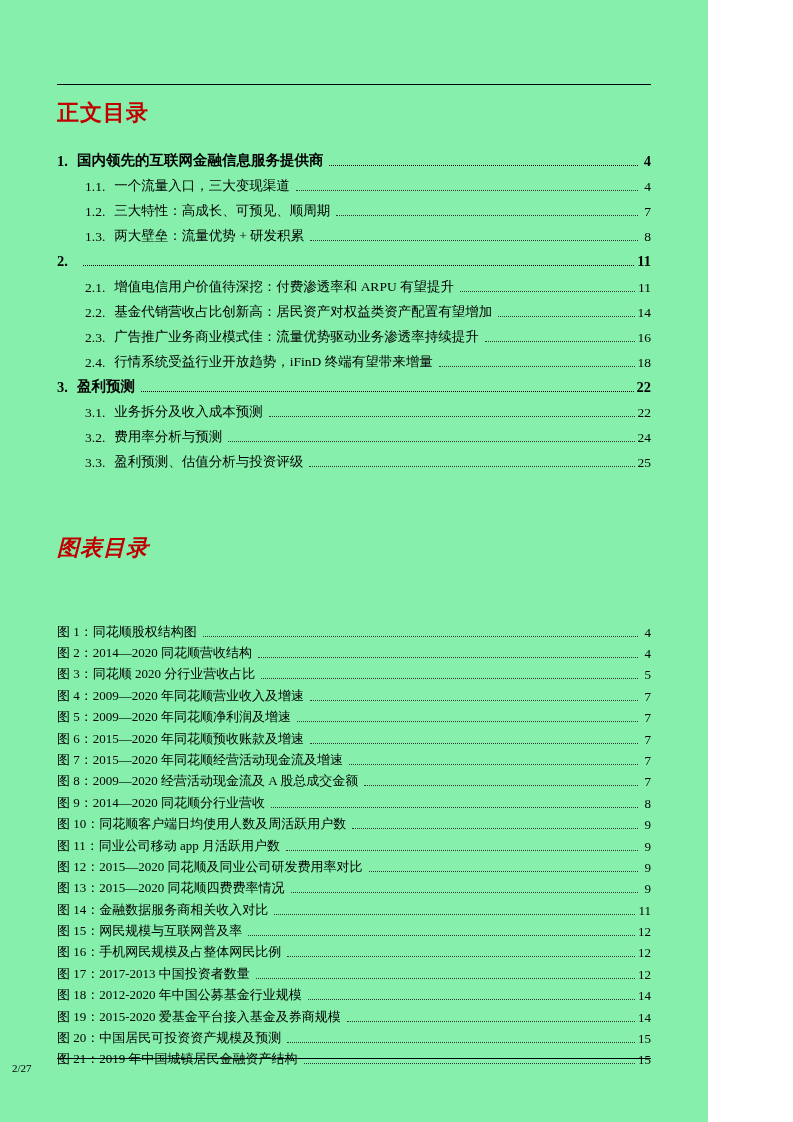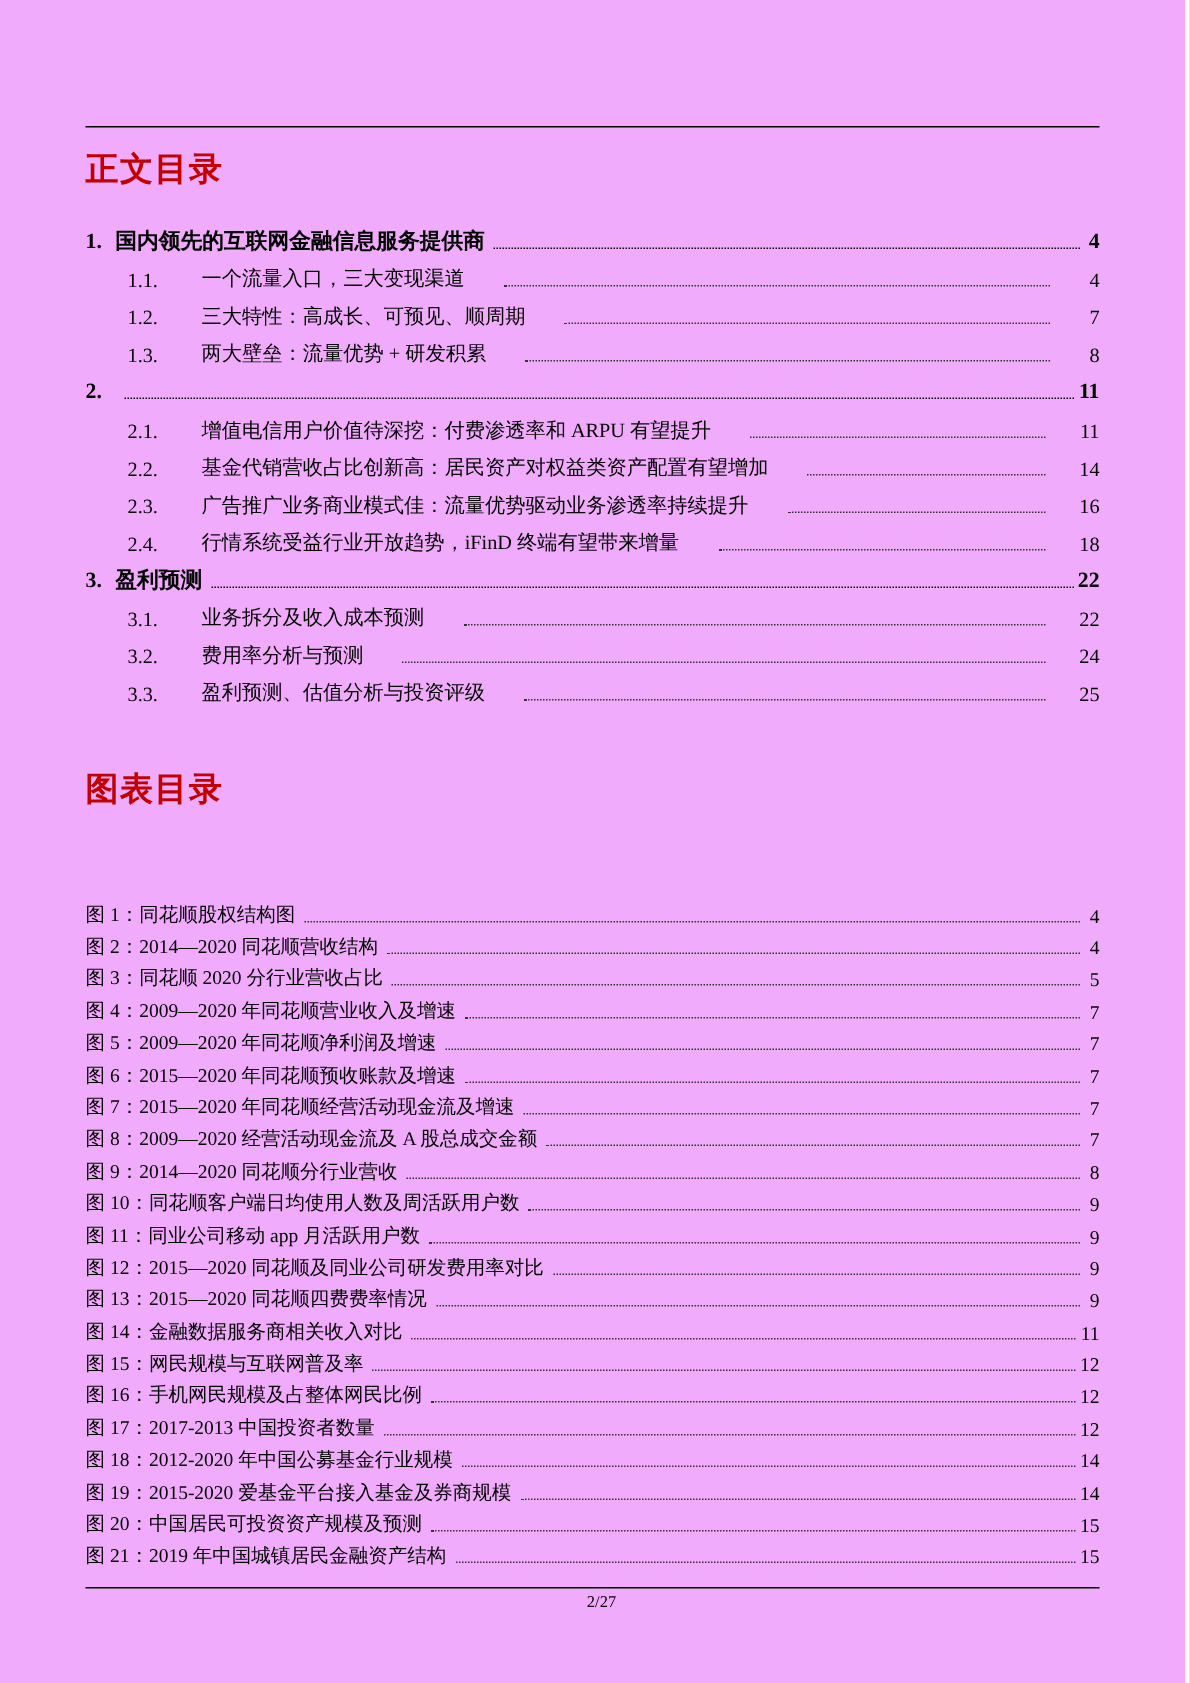--- a/index.html
+++ b/index.html
@@ -1,40 +1,40 @@
 <!DOCTYPE html>
 <html><head>
 <meta charset="utf-8">
 <style>
   html,body{margin:0;padding:0;}
   body{
     width:793px;height:1122px;background:#ffffff;color:#000;
     font-family:"Liberation Serif","DejaVu Serif",serif;
     -webkit-font-smoothing:antialiased;
   }
-  .page{position:relative;width:790px;height:1122px;overflow:hidden;background:#f0abfc;}
+  .page{position:relative;width:708px;height:1122px;overflow:hidden;background:#86efac;}
   .content{position:absolute;left:57px;right:57px;top:0;}
   .rule-top{margin-top:84px;border-top:1.5px solid #000;height:0;}
   .section-heading{
     color:#c00000;font-size:22px;font-weight:bold;line-height:30px;
     margin:13px 0 0 0;letter-spacing:1px;
   }
   .toc{margin-top:17px;}
   .toc-row{display:flex;align-items:flex-end;height:25.1px;font-size:13.5px;white-space:nowrap;}
   .toc-row.l1{font-weight:bold;font-size:14.5px;}
-  .toc-row.l2{padding-left:28px;gap:20px;}
+  .toc-row.l2{padding-left:28px;}
   .num{margin-right:9px;flex:0 0 auto;}
   .lbl{flex:0 1 auto;overflow:hidden;}
   .leader{flex:1 1 auto;border-bottom:1.4px dotted #333;margin:0 3px 4px 6px;min-width:12px;}
   .l1 .leader{border-bottom:1.8px dotted #000;}
   .pg{flex:0 0 auto;text-align:right;min-width:10px;}
   .fig-list{margin-top:56px;}
   .fig-row{display:flex;align-items:flex-end;height:21.4px;font-size:13px;white-space:nowrap;}
   .rule-bottom{position:absolute;left:57px;right:57px;top:1058px;border-top:1px solid #000;height:0;}
-  .page-number{position:absolute;left:12px;right:0;top:1062px;text-align:center;font-size:11px;}
+  .page-number{position:absolute;left:12px;right:0;top:1062px;font-size:11px;}
 </style>
 </head>
 <body>
 
 <div class="page">
   <div class="content">
 
     <div class="rule-top"></div>
 
     <h1 class="section-heading">正文目录</h1>
@@ -112,21 +112,21 @@
         <span class="pg">24</span>
       </div>
       <div class="toc-row l2">
         <span class="num">3.3.</span>
         <span class="lbl">盈利预测、估值分析与投资评级</span>
         <span class="leader"></span>
         <span class="pg">25</span>
       </div>
     </nav>
 
-    <h1 class="section-heading" style="margin-top:40px;">图表目录</h1>
+    <h1 class="section-heading" style="margin-top:62px;font-style:italic;">图表目录</h1>
 
     <nav class="fig-list">
       <div class="fig-row">
         <span class="lbl">图 1：同花顺股权结构图</span>
         <span class="leader"></span>
         <span class="pg">4</span>
       </div>
       <div class="fig-row">
         <span class="lbl">图 2：2014—2020 同花顺营收结构</span>
         <span class="leader"></span>

